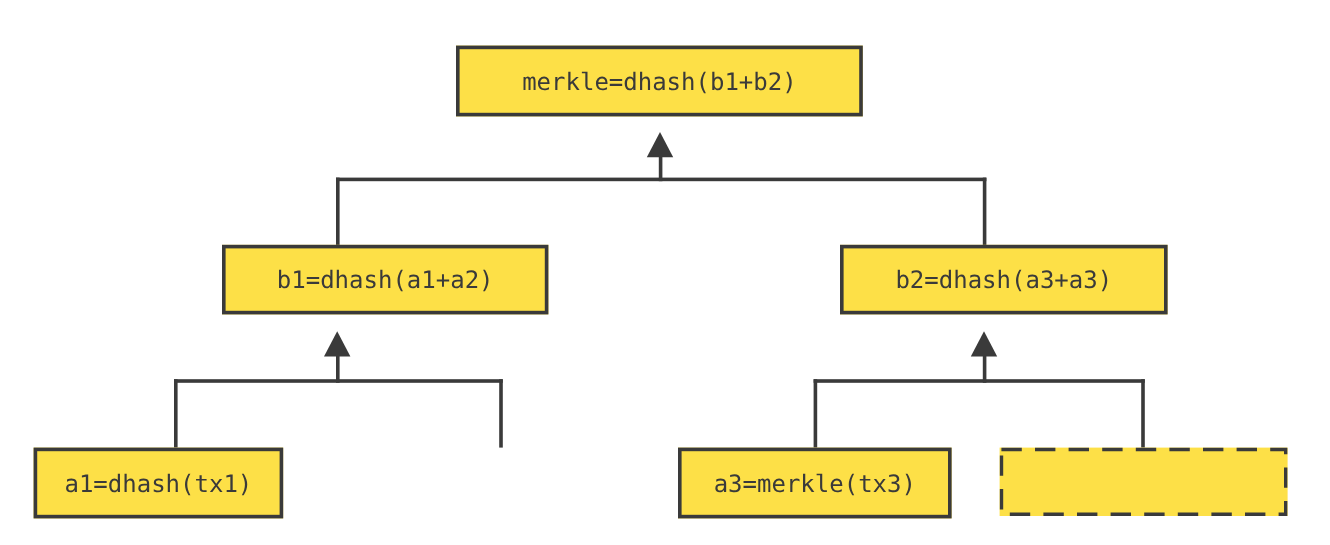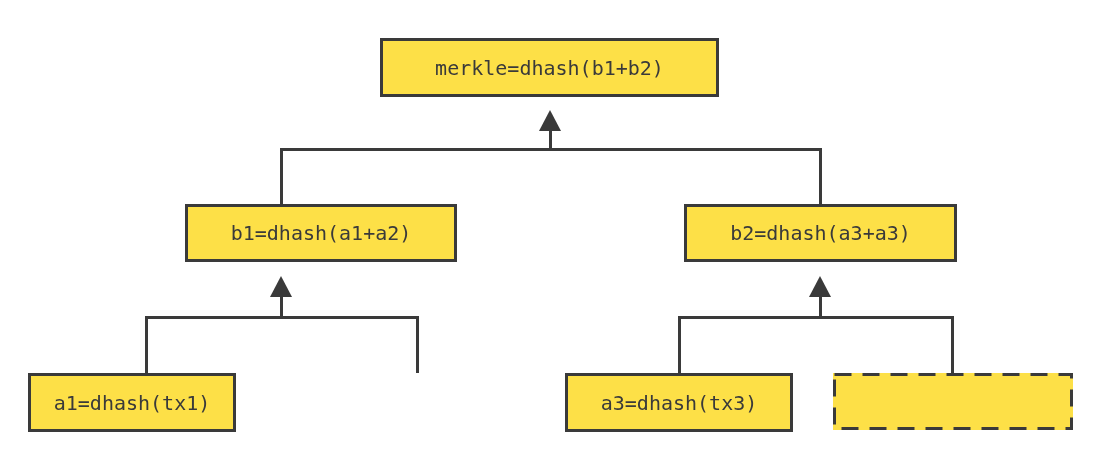--- a/index.html
+++ b/index.html
@@ -23,21 +23,21 @@
     display: flex;
     align-items: center;
     justify-content: center;
     color: #3a3a3a;
     font-size: 20px;
     line-height: 1;
     white-space: nowrap;
   }
   .node-merkle { left: 380px; top: 38px;  width: 339px; height: 59px; }
   .node-b1     { left: 145px; top: 204px; width: 272px; height: 58px; margin-left: 40px; }
-  .node-b2     { left: 684px; top: 204px; width: 273px; height: 58px; }
+  .node-b2     { left: 700px; top: 204px; width: 273px; height: 58px; }
   .node-a1     { left: 28px;  top: 373px; width: 208px; height: 59px; }
   .node-a2     { left: 295px; top: 373px; width: 245px; height: 59px; }
   .node-a3     { left: 565px; top: 373px; width: 228px; height: 59px; }
   .node-empty  { left: 833px; top: 373px; width: 240px; height: 57px; border: none; }
   .node-empty svg { display: block; }
 
   .line {
     position: absolute;
     background: #3a3a3a;
   }
@@ -103,21 +103,21 @@
   <div class="node node-b2">
     <span>b2=dhash(a3+a3)</span>
   </div>
 
   <div class="node node-a1">
     <span>a1=dhash(tx1)</span>
   </div>
 
 
   <div class="node node-a3">
-    <span>a3=dhash(tx3)</span>
+    <span>a3=merkle(tx3)</span>
   </div>
 
   <div class="node node-empty">
     <svg width="240" height="57" viewBox="0 0 240 57">
       <rect x="1.5" y="1.5" width="237" height="54" fill="none" stroke-width="3" stroke-dasharray="17 11" stroke="#3a3a3a"></rect>
     </svg>
     <span></span>
   </div>
 
 </div>

